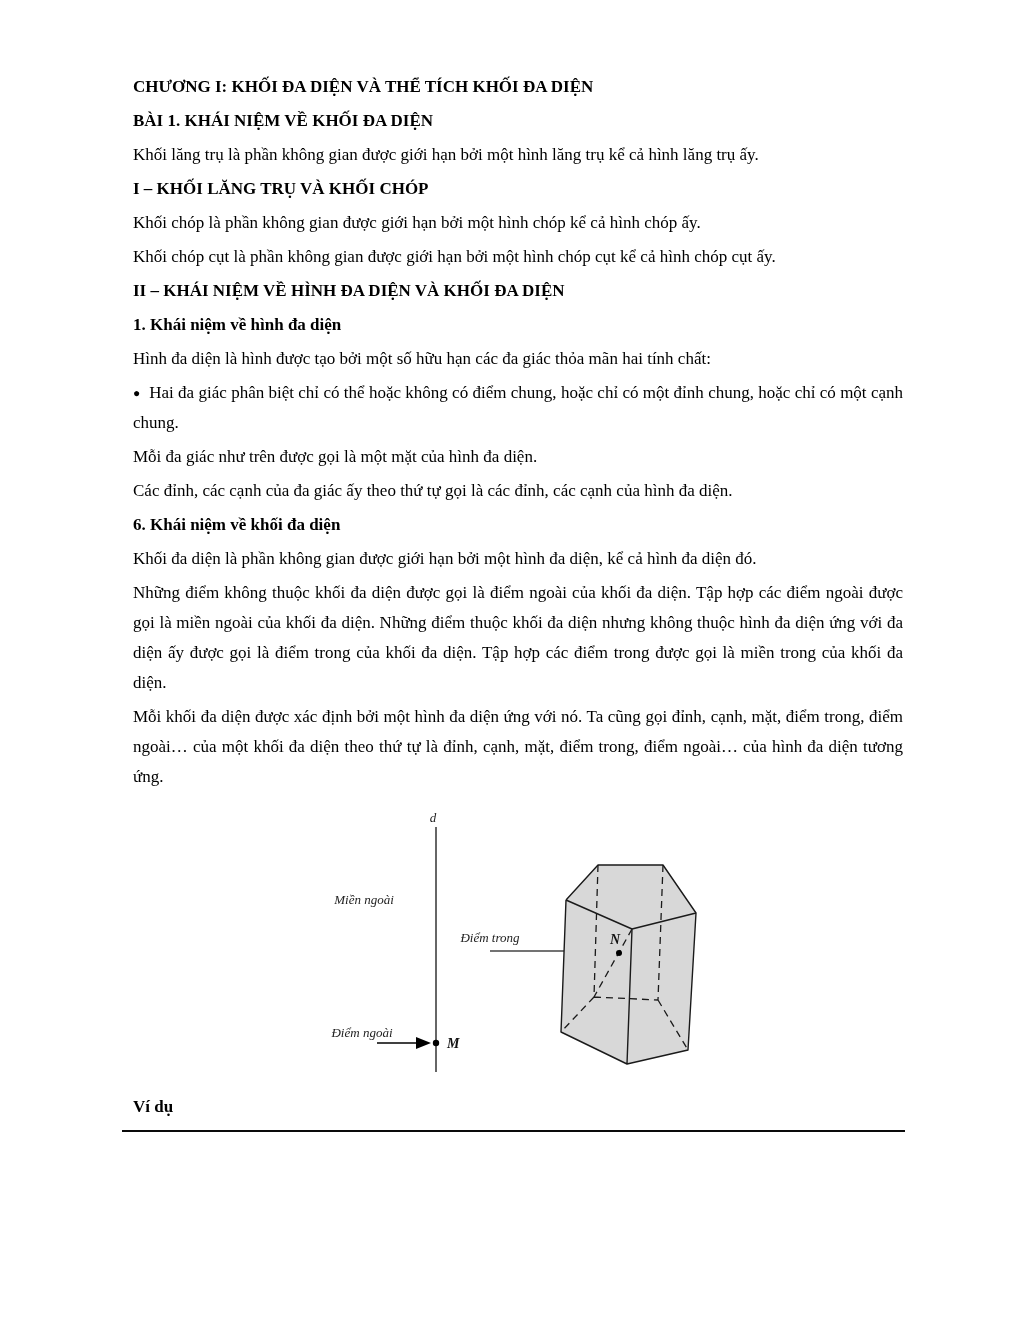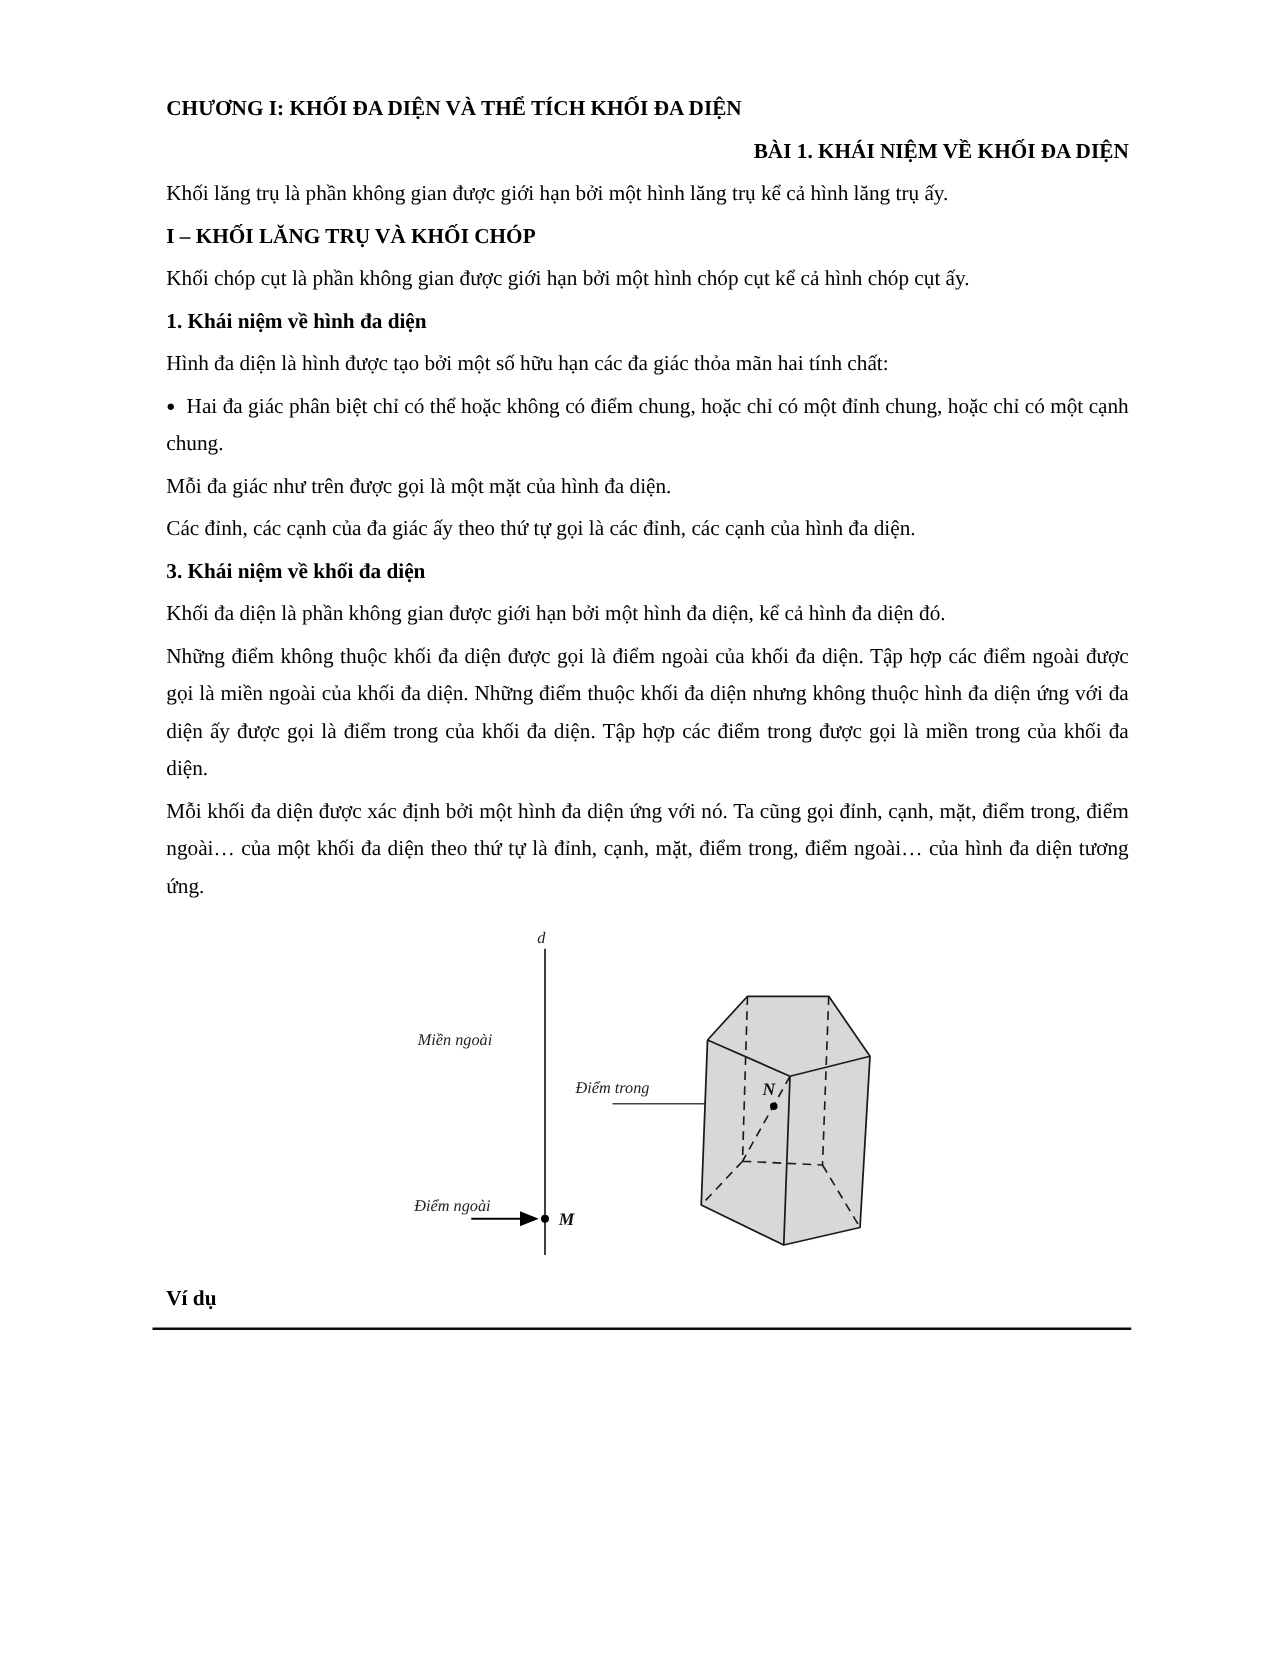--- a/index.html
+++ b/index.html
@@ -17,21 +17,21 @@
     padding: 72px 121px 12px 133px;
     position: relative;
   }
   .ln {
     font-size: 17px;
     line-height: 30px;
     margin: 0 0 4px 0;
   }
   .b { font-weight: bold; }
   .j { text-align: justify; }
-  .center { text-align: right; }
+  .center { text-align: left; }
   .bullet-row .marker {
     display: inline-block;
     font-size: 12px;
     margin-right: 9px;
     vertical-align: 1px;
   }
   .figure-wrap {
     position: relative;
     height: 296px;
     margin: 0;
@@ -64,32 +64,34 @@
 </head>
 <body>
 
 <div class="page">
 
   <div class="ln b">CHƯƠNG I: KHỐI ĐA DIỆN VÀ THỂ TÍCH KHỐI ĐA DIỆN</div>
   <div class="ln b center">BÀI 1. KHÁI NIỆM VỀ KHỐI ĐA DIỆN</div>
   <div class="ln j">Khối lăng trụ là phần không gian được giới hạn bởi một hình lăng trụ kể cả hình lăng trụ ấy.</div>
 
   <div class="ln b">I – KHỐI LĂNG TRỤ VÀ KHỐI CHÓP</div>
+  <div class="ln j">Khối chóp là phần không gian được giới hạn bởi một hình chóp kể cả hình chóp ấy.</div>
   <div class="ln j">Khối chóp cụt là phần không gian được giới hạn bởi một hình chóp cụt kể cả hình chóp cụt ấy.</div>
 
+  <div class="ln b">II – KHÁI NIỆM VỀ HÌNH ĐA DIỆN VÀ KHỐI ĐA DIỆN</div>
   <div class="ln b">1. Khái niệm về hình đa diện</div>
 
   <div class="ln j">Hình đa diện là hình được tạo bởi một số hữu hạn các đa giác thỏa mãn hai tính chất:</div>
 
   <div class="ln j bullet-row"><span class="marker">●</span><span>Hai đa giác phân biệt chỉ có thể hoặc không có điểm chung, hoặc chỉ có một đỉnh chung, hoặc chỉ có một cạnh chung.</span></div>
 
   <div class="ln j">Mỗi đa giác như trên được gọi là một mặt của hình đa diện.</div>
   <div class="ln j">Các đỉnh, các cạnh của đa giác ấy theo thứ tự gọi là các đỉnh, các cạnh của hình đa diện.</div>
 
-  <div class="ln b">3. Khái niệm về khối đa diện</div>
+  <div class="ln b">6. Khái niệm về khối đa diện</div>
 
   <div class="ln j">Khối đa diện là phần không gian được giới hạn bởi một hình đa diện, kể cả hình đa diện đó.</div>
   <div class="ln j">Những điểm không thuộc khối đa diện được gọi là điểm ngoài của khối đa diện. Tập hợp các điểm ngoài được gọi là miền ngoài của khối đa diện. Những điểm thuộc khối đa diện nhưng không thuộc hình đa diện ứng với đa diện ấy được gọi là điểm trong của khối đa diện. Tập hợp các điểm trong được gọi là miền trong của khối đa diện.</div>
   <div class="ln j">Mỗi khối đa diện được xác định bởi một hình đa diện ứng với nó. Ta cũng gọi đỉnh, cạnh, mặt, điểm trong, điểm ngoài… của một khối đa diện theo thứ tự là đỉnh, cạnh, mặt, điểm trong, điểm ngoài… của hình đa diện tương ứng.</div>
 
   <div class="figure-wrap">
     <svg class="figure-svg" width="420" height="285" viewBox="0 0 420 285">
 
       <line x1="136" y1="23" x2="136" y2="268" stroke="#333333" stroke-width="1.5"></line>
       <text x="133" y="18" text-anchor="middle" class="flbl" font-size="15">d</text>

